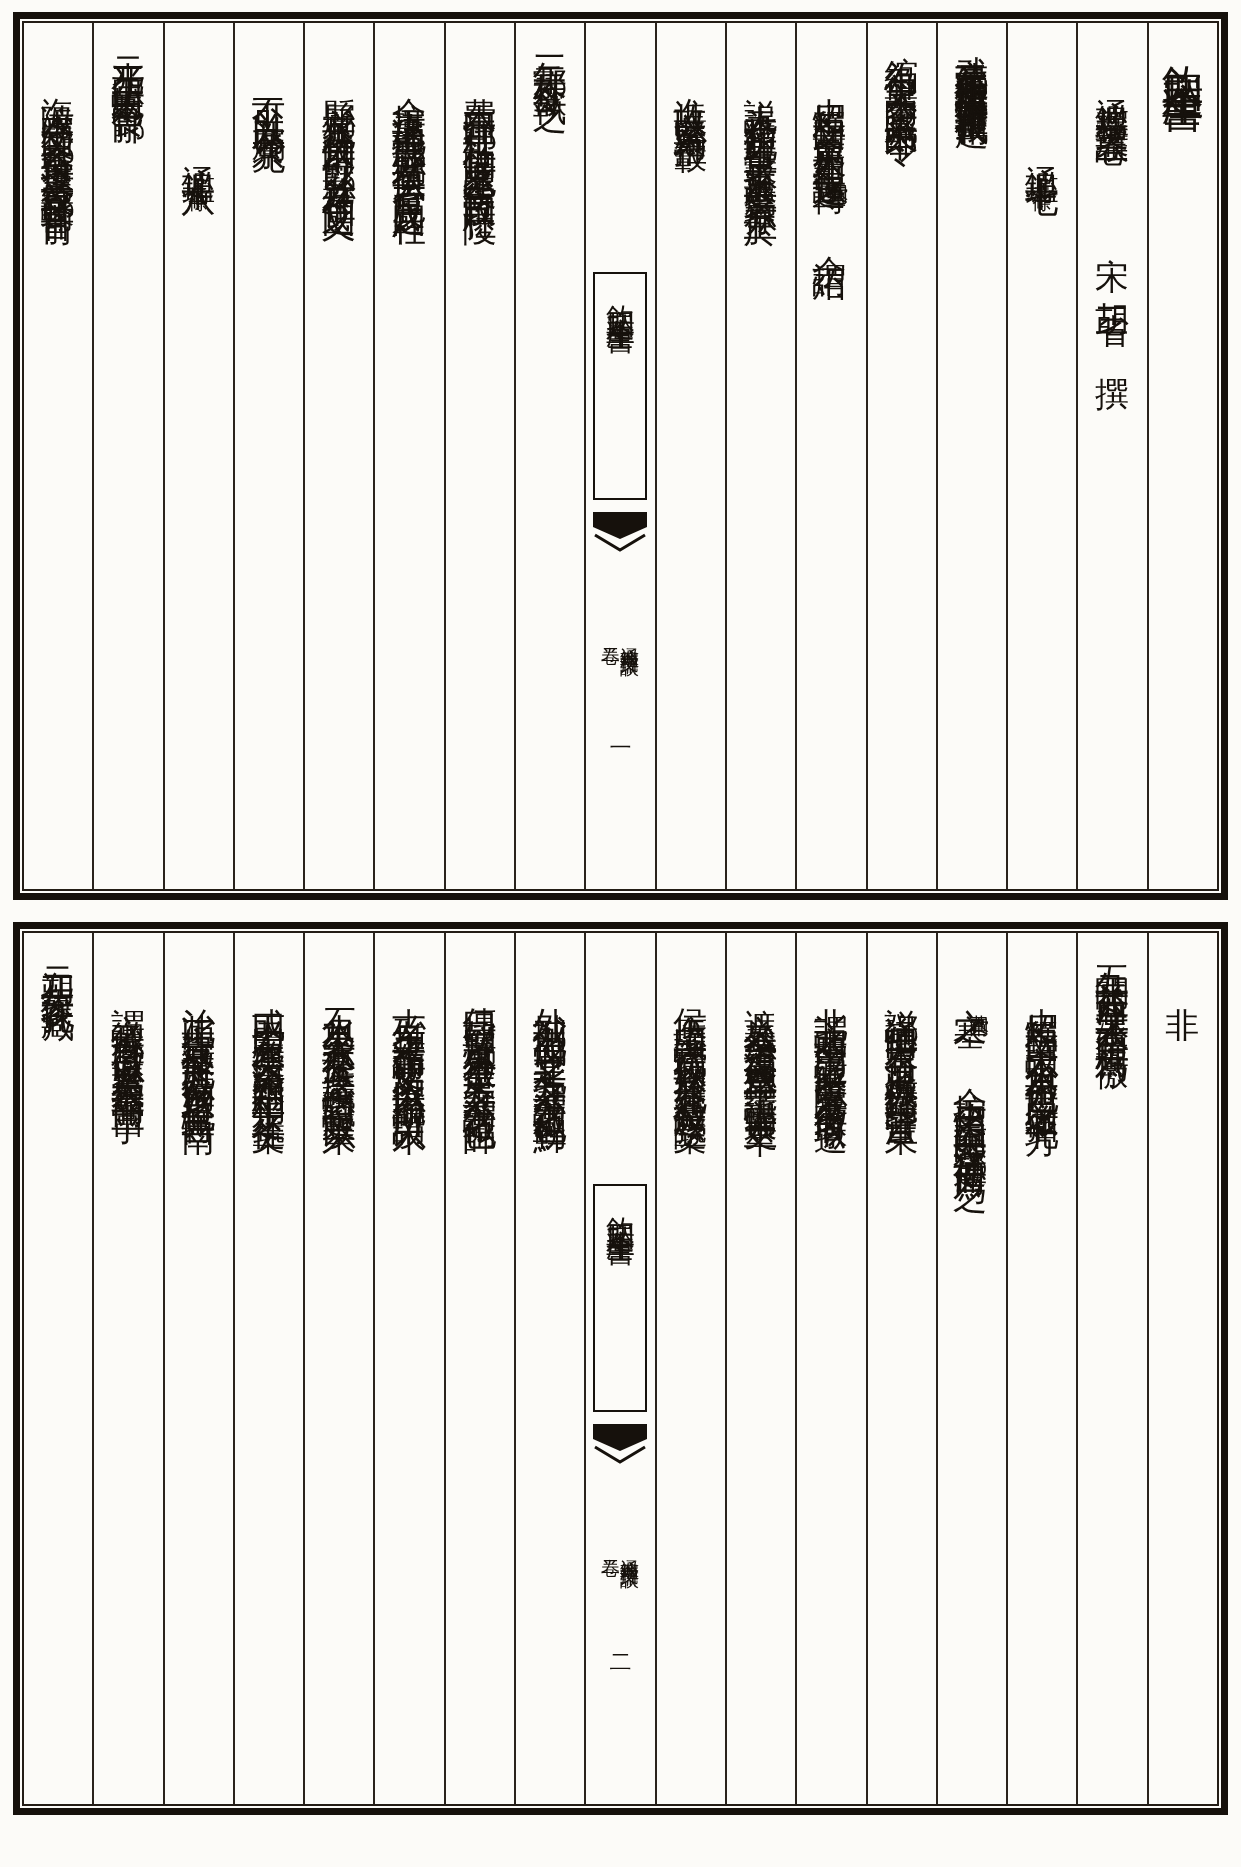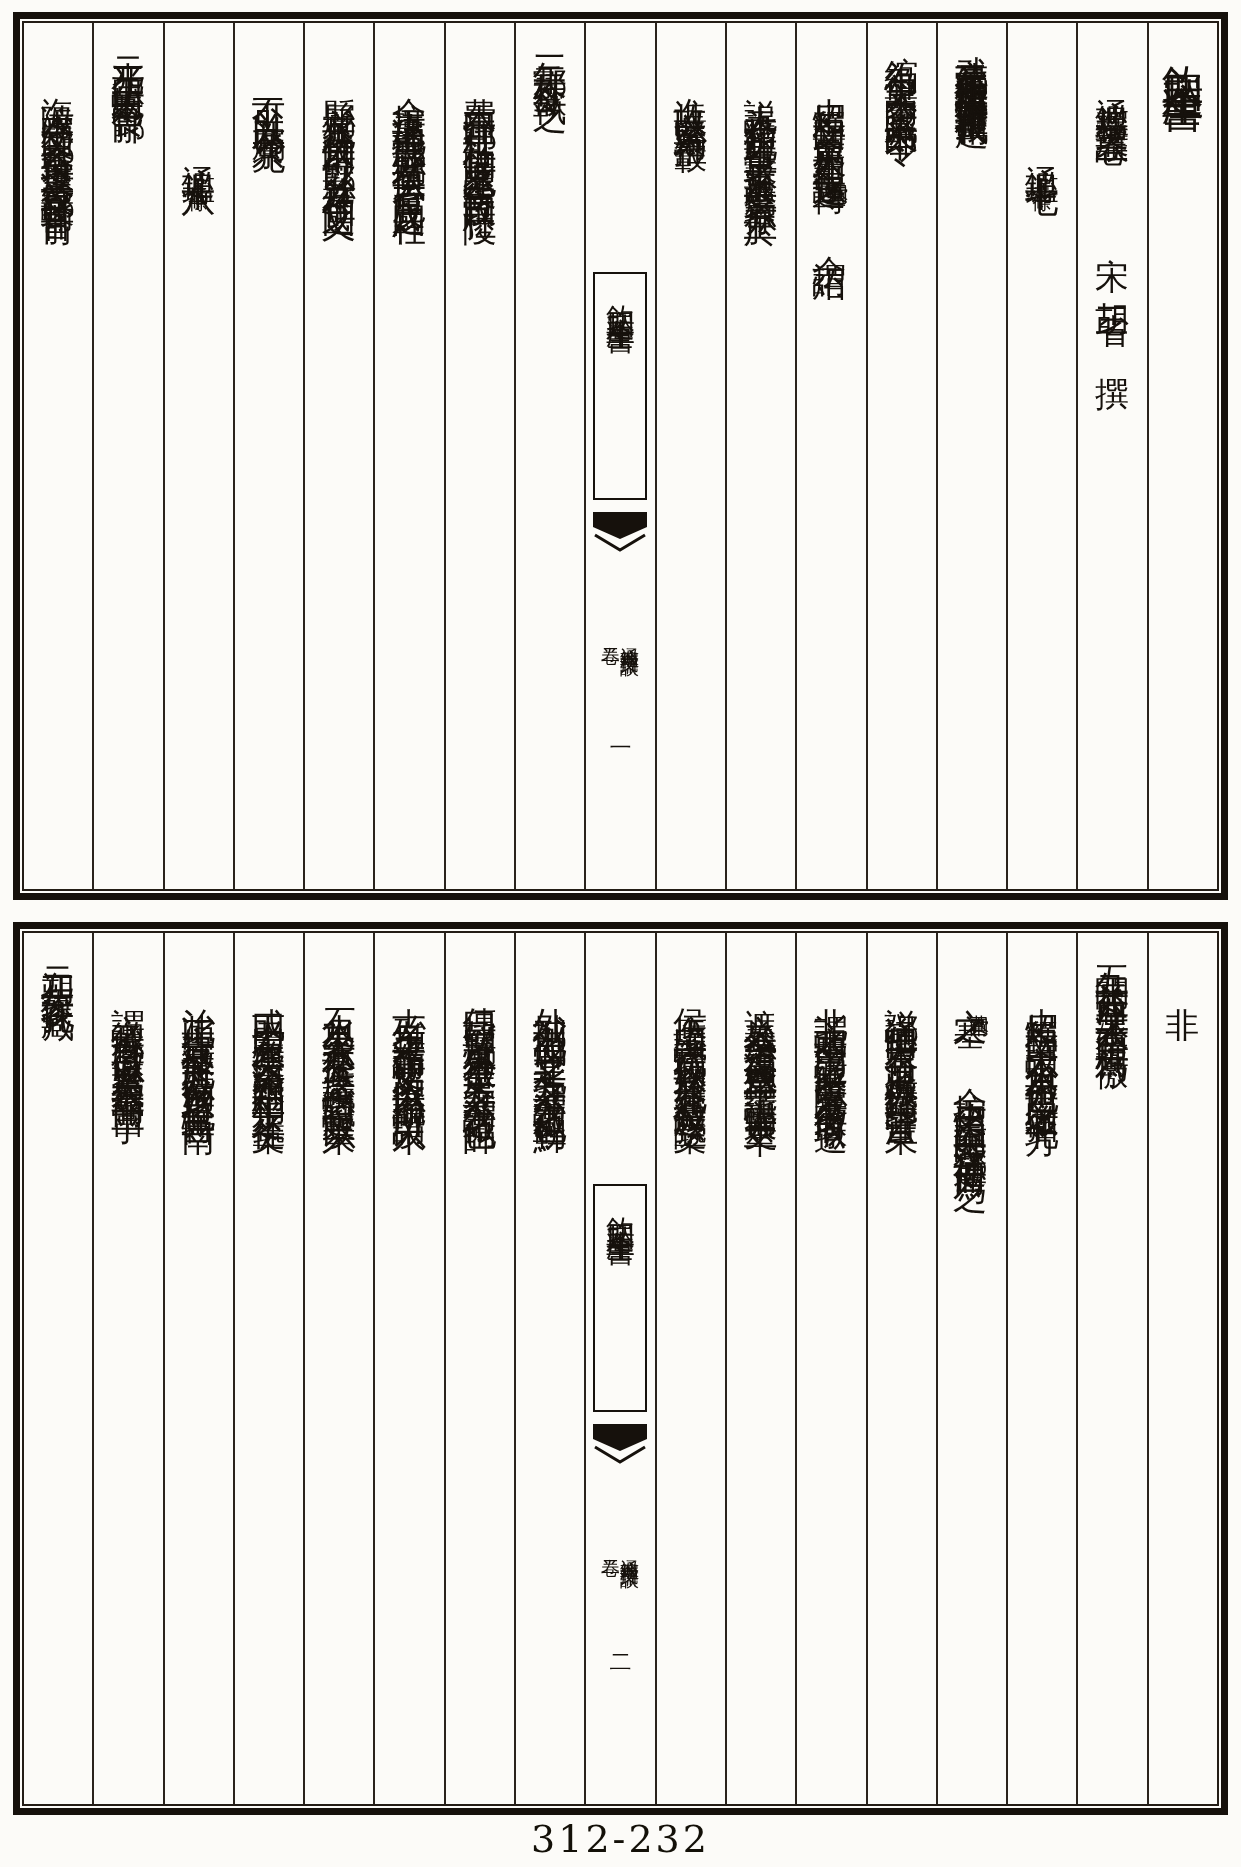--- a/index.html
+++ b/index.html
@@ -219,15 +219,14 @@
         <span class="vtext">謂之徼哉直言徼以邀遮為義豈不簡而當乎</span>
       </div>
 
       <div class="col">
         <span class="vtext">元朔二年蓼侯孔臧</span>
       </div>
 
     </div>
   </section>
 
-  <div class="folio">312-232</div>
 
 </div>
 
 </body></html>

